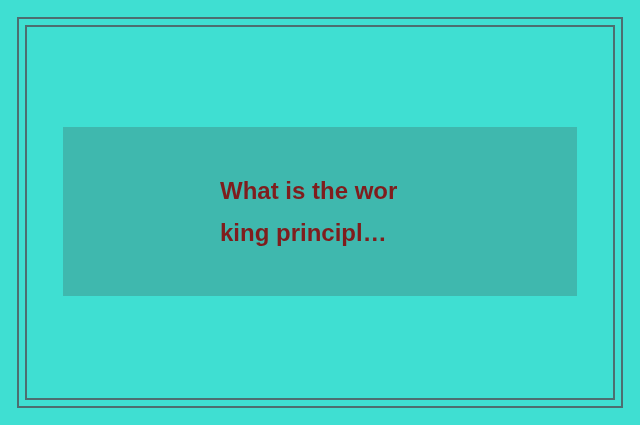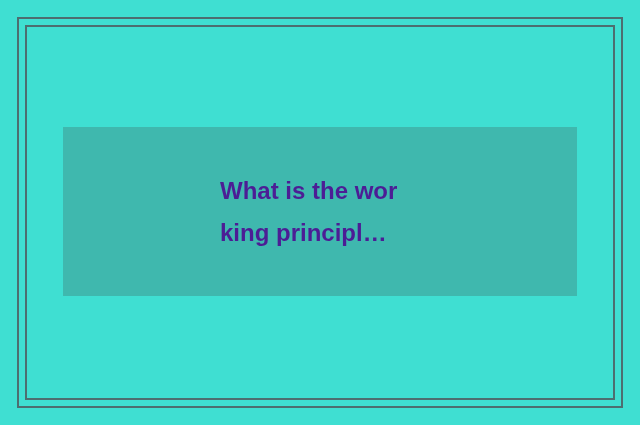--- a/index.html
+++ b/index.html
@@ -51,21 +51,21 @@
     width: 514px;
     height: 169px;
     background: #3fb8ae;
     box-sizing: border-box;
     display: flex;
     align-items: center;
     justify-content: center;
   }
 
   .content-text {
-    color: #4c1d95;
+    color: #7f1d1d;
     font-size: 24px;
     font-weight: bold;
     line-height: 42px;
     text-align: left;
     width: 200px;
     white-space: pre-line;
     letter-spacing: 0px;
   }
 </style>
 </head>

